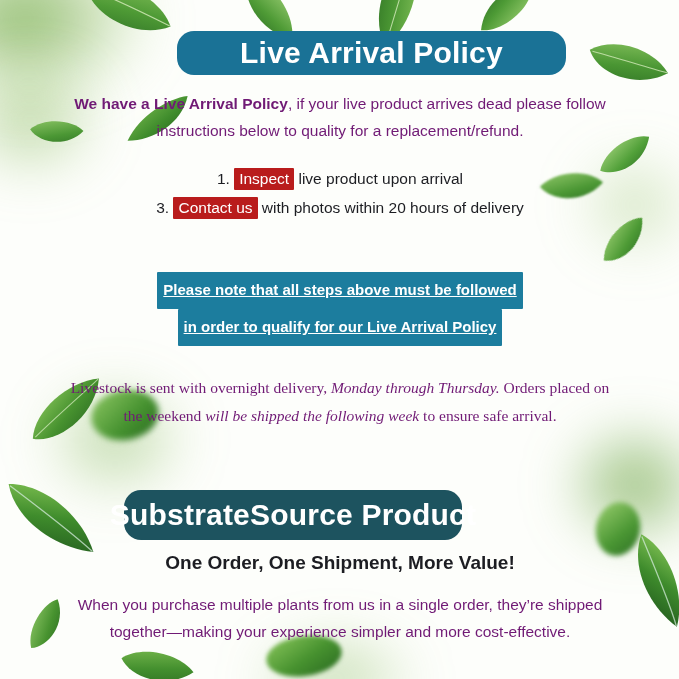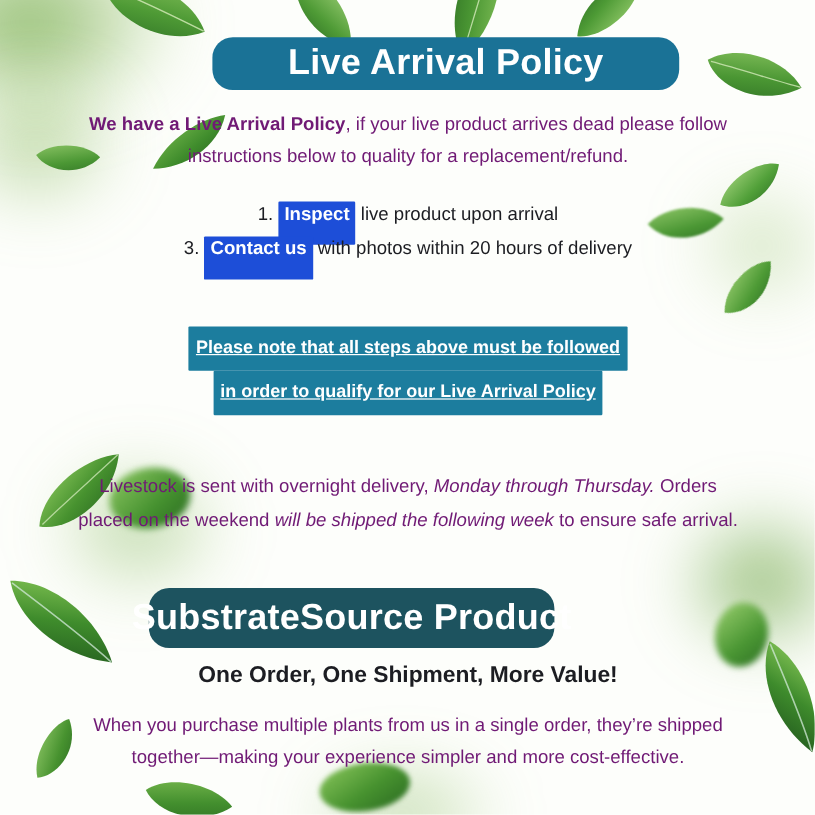--- a/index.html
+++ b/index.html
@@ -100,24 +100,24 @@
     padding: 0;
     list-style: none;
     text-align: center;
     color: #1c1d22;
     font-size: 15.5px;
     line-height: 29px;
   }
   #steps-list li { white-space: nowrap; }
 
   .hl-dark {
-    background: #1d4ed8;
+    background: #b91c1c;
     color: #ffffff;
-    font-weight: 700;
-    padding: 2px 5px 17px 5px;
+    font-weight: 400;
+    padding: 2px 5px 3px 5px;
     border-radius: 1px;
   }
   .hl-blue {
     background: #1c7d9e;
     color: #ffffff;
     font-weight: 600;
     padding: 3px 6px 4px 6px;
     border-radius: 1px;
   }
 
@@ -128,23 +128,24 @@
     width: 560px;
     text-align: center;
     font-size: 15px;
     line-height: 30px;
   }
   #note-block .note-line { display: inline-block; text-decoration: underline; }
   #note-block .note-row { display: block; }
 
   #ship-para {
     left: 60px;
-    top: 392px;
+    top: 374px;
     width: 560px;
     line-height: 28px;
+    font-family: Liberation Serif, serif;
   }
   #ship-para i { font-style: italic; }
 
   #sub-heading {
     position: absolute;
     left: 60px;
     top: 552px;
     width: 560px;
     text-align: center;
     font-size: 19px;

